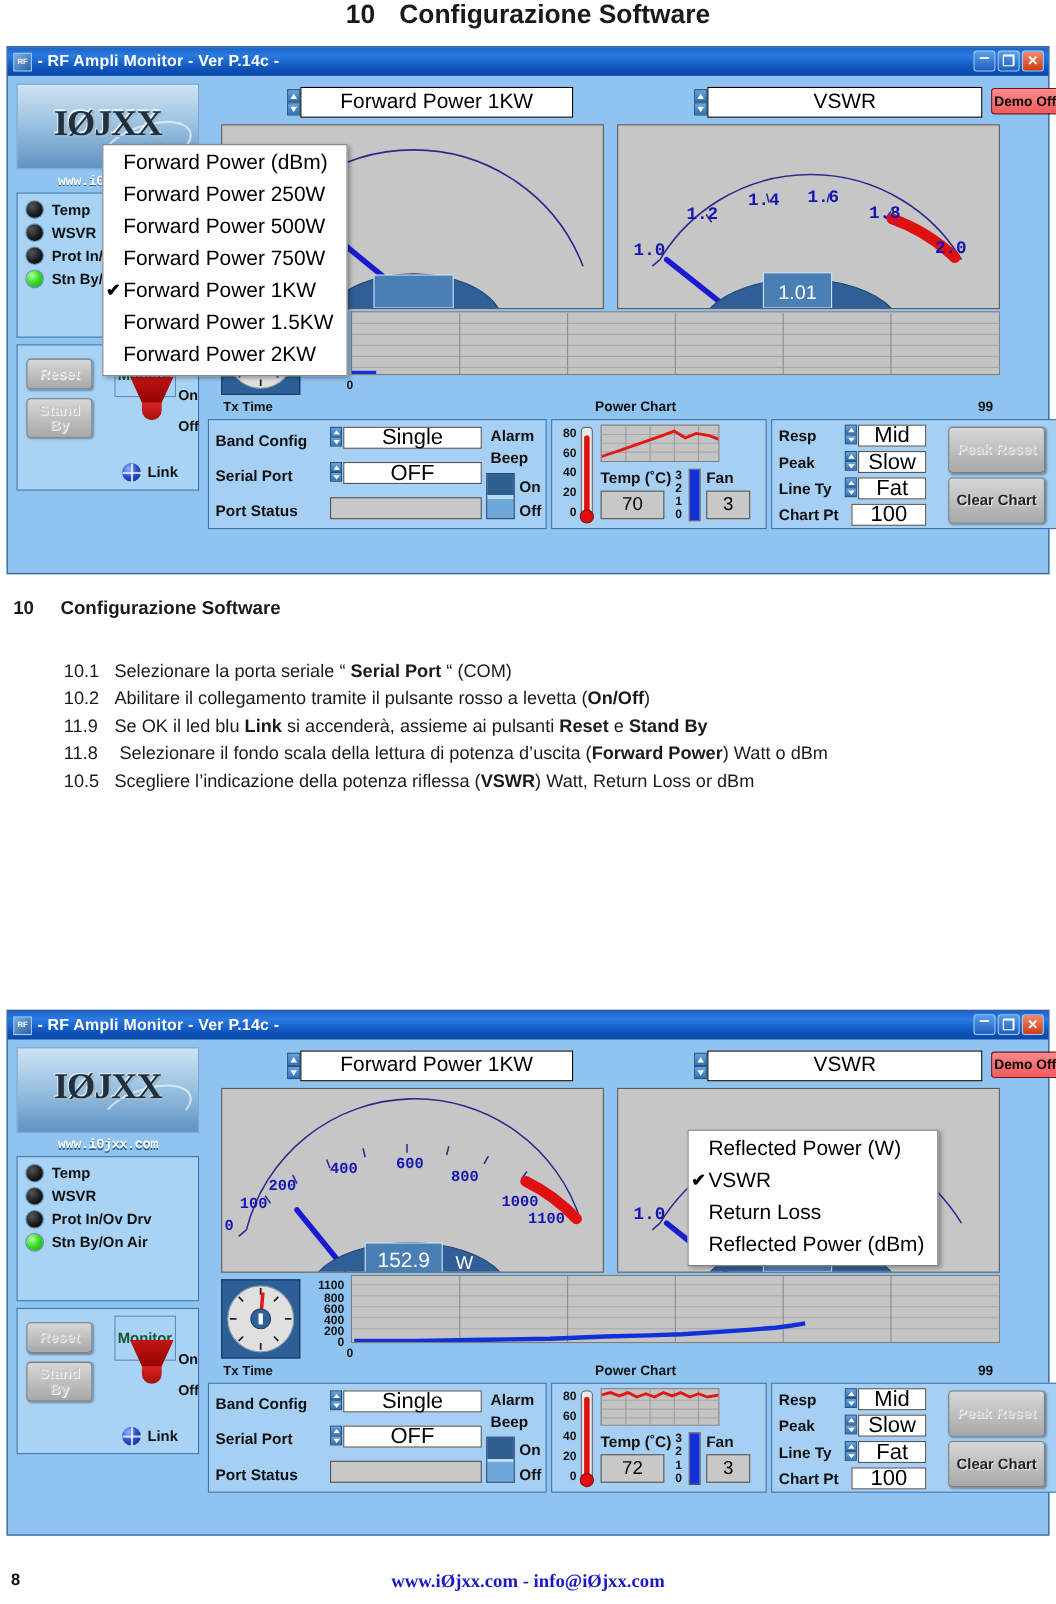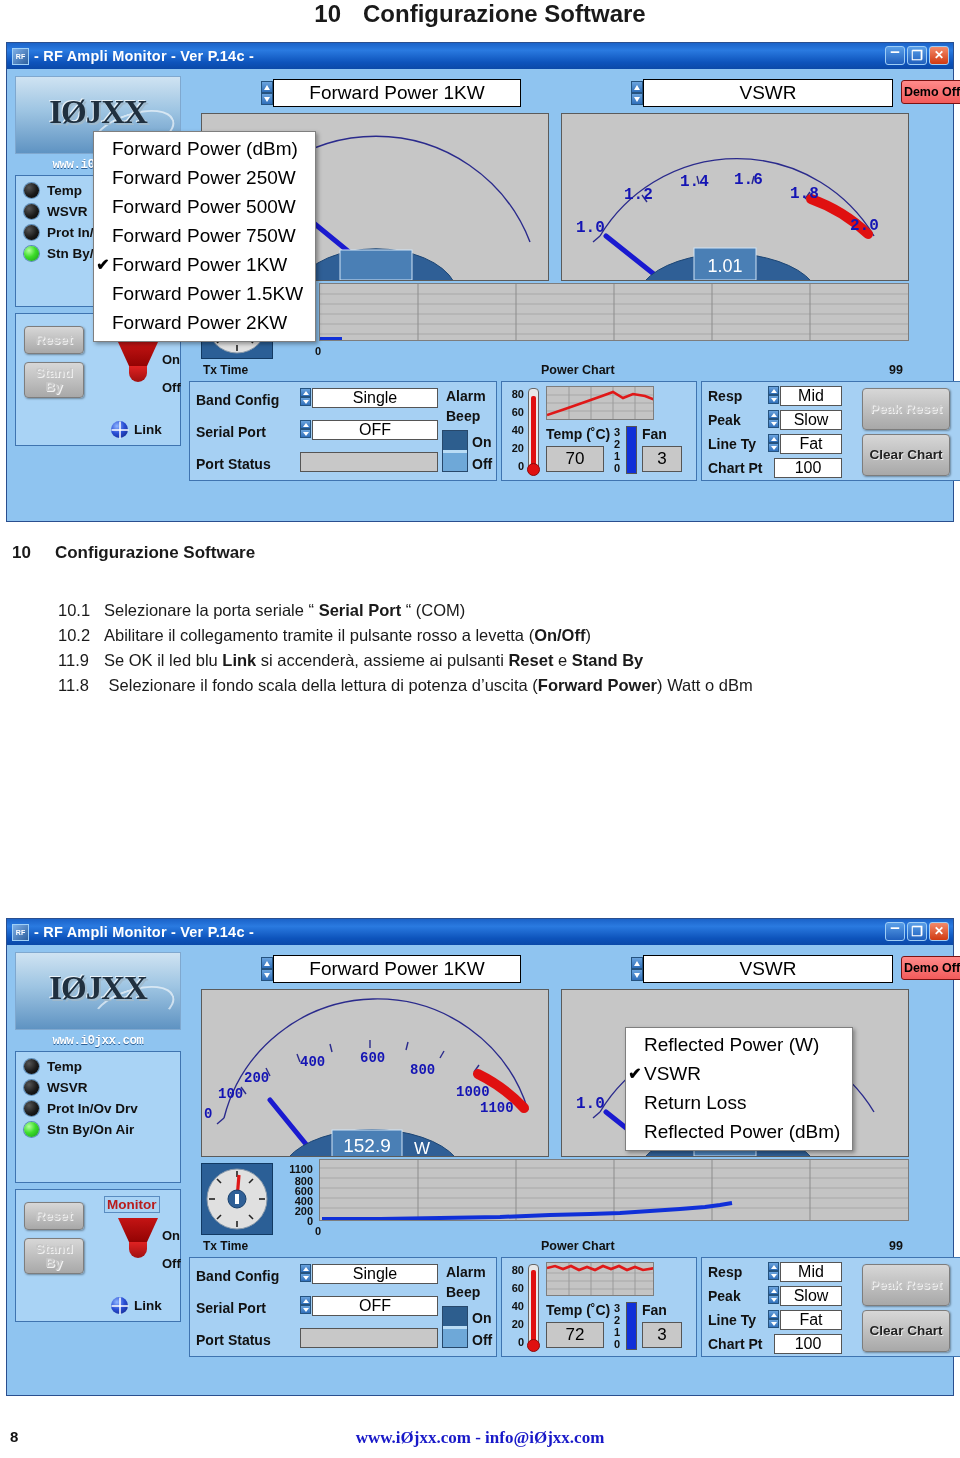--- a/index.html
+++ b/index.html
@@ -131,22 +131,22 @@
   }
   .btn3d {
     width:60px; height:28px; border:1px solid #7d7d7d; border-radius:4px;
     background:linear-gradient(to bottom,#d7d7d7,#a8a8a8);
     color:#c6c6c6; font-weight:bold; font-size:13.5px;
     text-align:center; display:flex; align-items:center; justify-content:center;
     text-shadow:1px 1px 0 #f2f2f2; line-height:1.05;
     box-shadow:1px 1px 2px rgba(0,0,0,.35);
   }
   .btn3d.two { height:36px; }
-  .monitor-label { font-size:13.5px; font-weight:bold; color:#b91c1c;
-     border:1px solid #5a8cc0; padding:0 2px; display:inline-block; }
+  .monitor-label { font-size:13.5px; font-weight:bold; color:#14532d;
+     border:1px solid #5a8cc0; padding:12px 2px; display:inline-block; }
   .toggle-lever { position:absolute; left:100px; top:28px; width:44px; height:48px; }
   .lever-body {
     position:absolute; left:2px; top:0; width:40px; height:28px;
     background:linear-gradient(to bottom,#c41414,#8b0000);
     clip-path: polygon(0 0, 100% 0, 68% 100%, 32% 100%);
   }
   .lever-knob {
     position:absolute; left:13px; top:24px; width:18px; height:16px;
     border-radius:0 0 9px 9px;
     background:linear-gradient(to bottom,#e02222,#a01010);
@@ -223,21 +223,21 @@
   }
 
   
   .grp {
     position:absolute; border:1px solid #3f74b0; background:#a6d0f3;
   }
   .lbl { font-size:14px; font-weight:bold; color:#111; white-space:nowrap; }
   .txtfield {
     background:#ffffff; border:1px solid #555; display:flex;
     align-items:center; justify-content:center;
-    font-size:16px; color:#000;
+    font-size:20px; color:#000;
   }
   .txtfield.gray { background:#c8c8c8; }
   .spin-sm { width:11px; display:flex; flex-direction:column; }
   .spin-sm div {
     width:11px; height:9px; background:linear-gradient(to bottom,#6ba4de,#2f6fba);
     border:1px solid #25537f; position:relative;
   }
   .spin-sm div::after {
     content:""; position:absolute; left:1.5px; top:2px;
     border-left:3px solid transparent; border-right:3px solid transparent;
@@ -592,20 +592,21 @@
 
 <div class="sec-head">
   <span class="num">10</span><span>Configurazione Software</span>
 </div>
 
 <div class="body-list">
   <div class="row"><span class="idx">10.1</span><span>Selezionare la porta seriale “ <b>Serial Port</b> “ (COM)</span></div>
   <div class="row"><span class="idx">10.2</span><span>Abilitare il collegamento tramite il pulsante rosso a levetta (<b>On/Off</b>)</span></div>
   <div class="row"><span class="idx">11.9</span><span>Se OK il led blu <b>Link</b> si accenderà, assieme ai pulsanti <b>Reset</b> e <b>Stand By</b></span></div>
   <div class="row"><span class="idx">11.8</span><span>&nbsp;Selezionare il fondo scala della lettura di potenza d’uscita (<b>Forward Power</b>) Watt o dBm</span></div>
+  <div class="row"><span class="idx">10.5</span><span>Scegliere l’indicazione della potenza riflessa (<b>VSWR</b>) Watt, Return Loss or dBm</span></div>
 </div>
 
 <div class="win" id="win2" style="left:6px; top:918px; width:948px; height:478px;">
   <div class="titlebar">
     <div class="tb-icon">RF</div>
     <div class="tb-title">- RF Ampli Monitor - Ver P.14c -</div>
     <div class="tb-btns">
       <div class="tb-btn min">
           <span class="g">–</span>
         </div>

